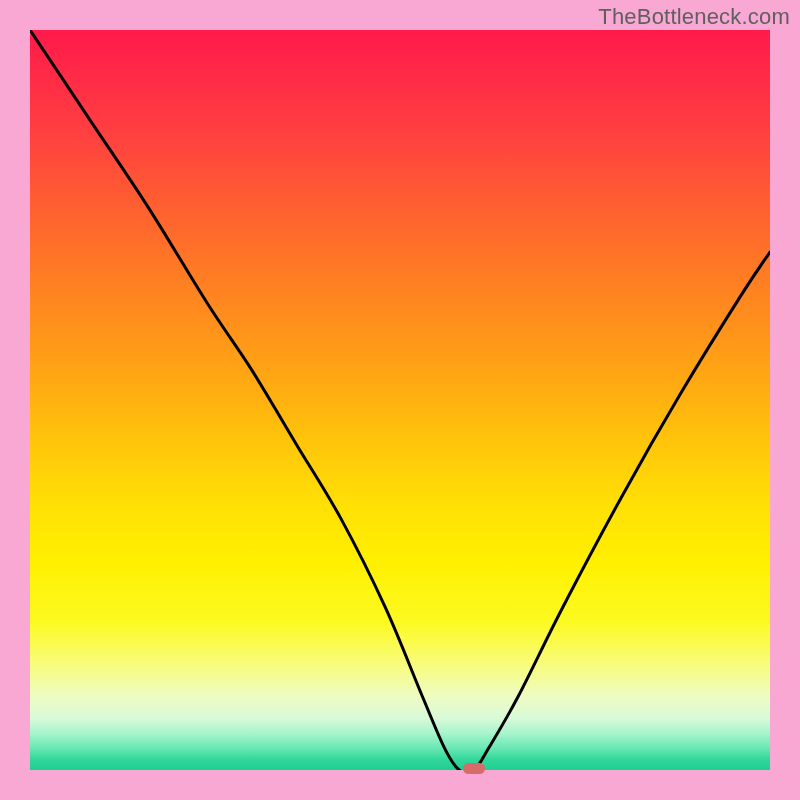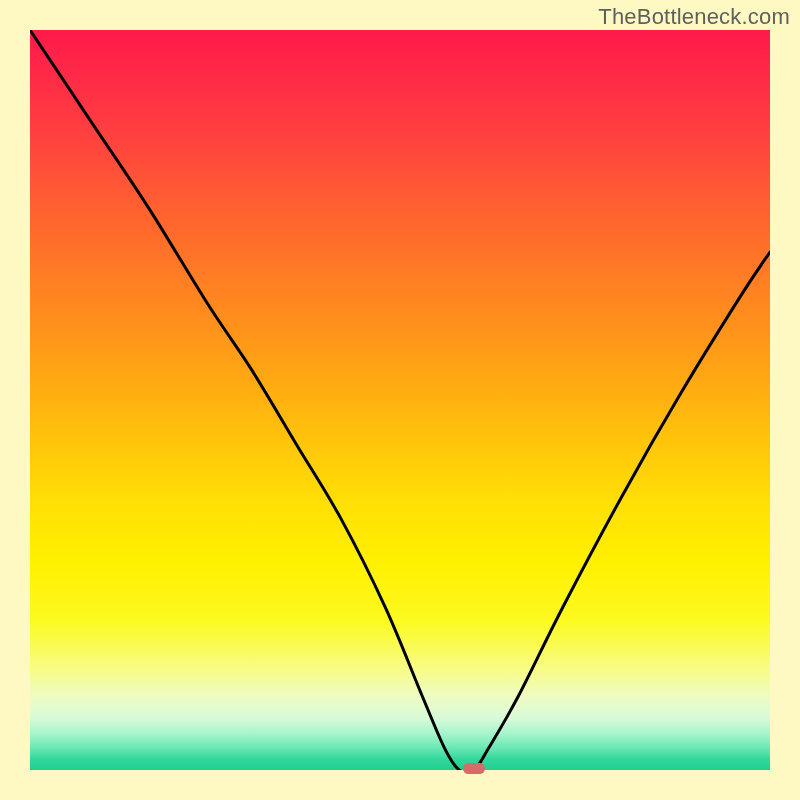--- a/index.html
+++ b/index.html
@@ -10,21 +10,21 @@
     background: #000;
     overflow: hidden;
     font-family: Arial, Helvetica, sans-serif;
   }
   .frame {
     position: absolute;
     top: 0;
     left: 0;
     width: 800px;
     height: 800px;
-    background: #fef9c3;
+    background: #f9a8d4;
   }
   .watermark {
     position: absolute;
     top: 4px;
     right: 10px;
     color: #5f5f5f;
     font-size: 22px;
     font-weight: 500;
     letter-spacing: 0.2px;
     z-index: 10;

